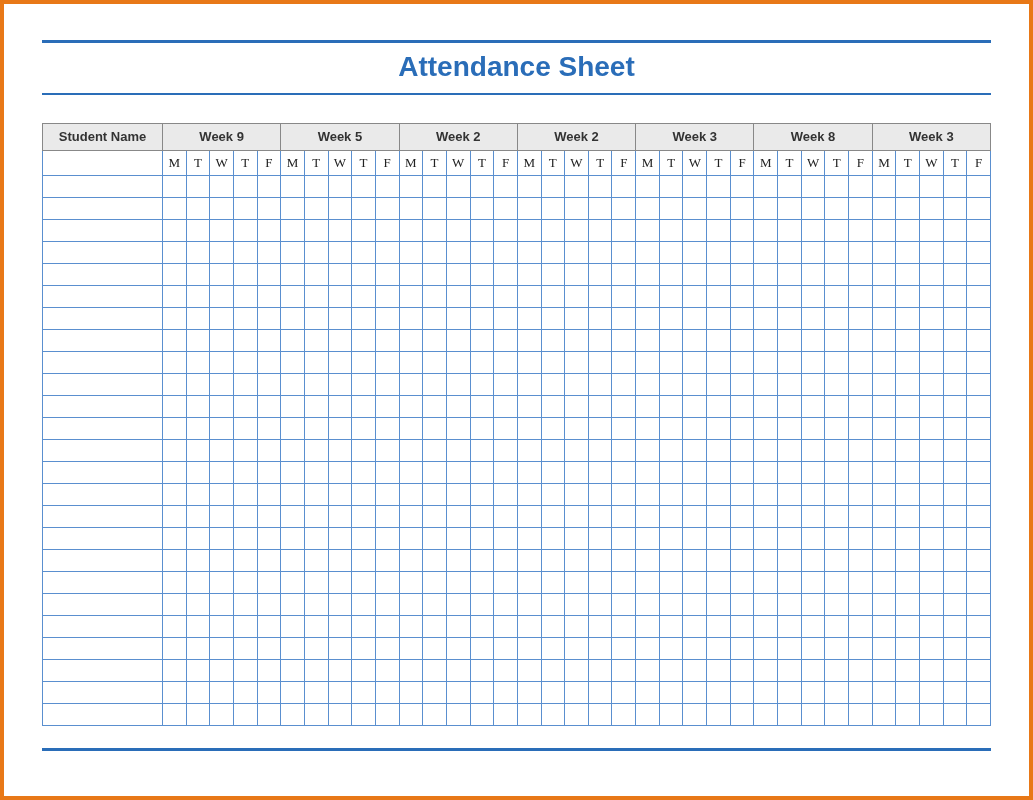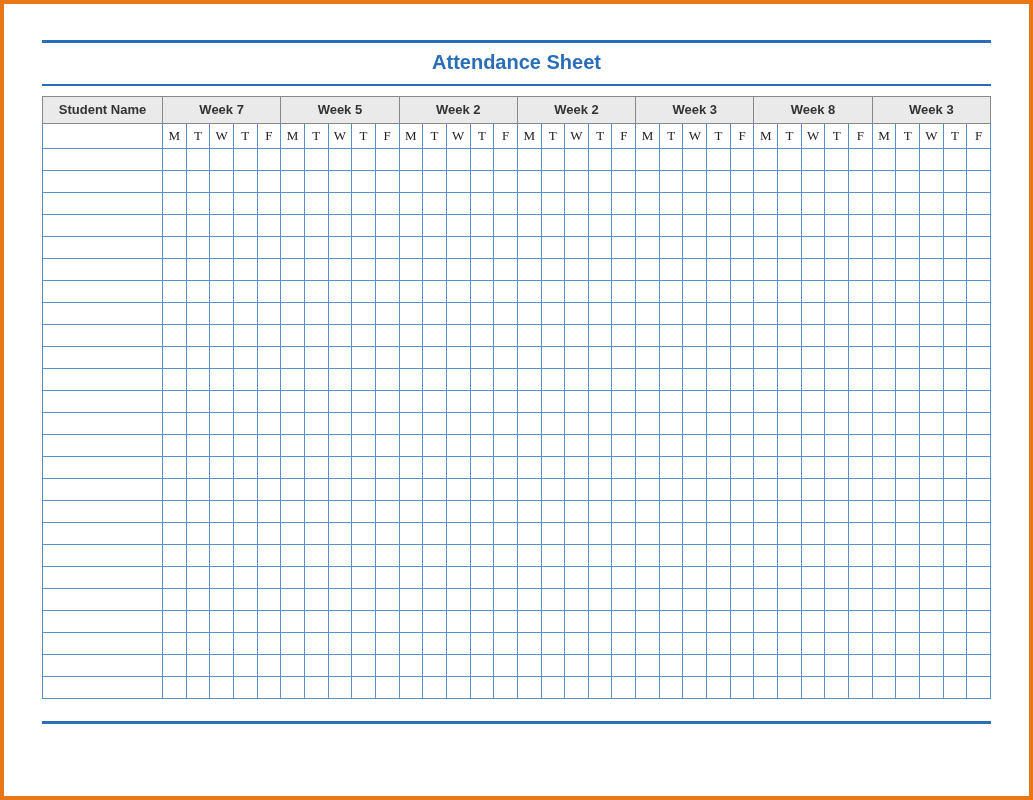--- a/index.html
+++ b/index.html
@@ -24,26 +24,26 @@
     background: #2a6db8;
     width: 100%;
   }
   .rule.thin {
     height: 2px;
     background: #2a6db8;
   }
   .title {
     text-align: center;
     color: #2a6db8;
-    font-size: 20px;
+    font-size: 28px;
     font-weight: bold;
     padding: 8px 0 10px 0;
   }
   .sheet-wrap {
-    margin-top: 10px;
+    margin-top: 28px;
   }
   table.sheet {
     width: 100%;
     border-collapse: collapse;
     table-layout: fixed;
   }
   table.sheet th,
   table.sheet td {
     border: 1px solid #5a8fcf;
     padding: 0;
@@ -123,21 +123,21 @@
           <col class="day-col">
         <col class="day-col">
           <col class="day-col">
           <col class="day-col">
           <col class="day-col">
           <col class="day-col">
       </colgroup>
       <thead>
         <tr>
           <th>Student Name</th>
-          <th colspan="5">Week 7</th>
+          <th colspan="5">Week 9</th>
           <th colspan="5">Week 5</th>
           <th colspan="5">Week 2</th>
           <th colspan="5">Week 2</th>
           <th colspan="5">Week 3</th>
           <th colspan="5">Week 8</th>
           <th colspan="5">Week 3</th>
         </tr>
       </thead>
       <tbody>
 

